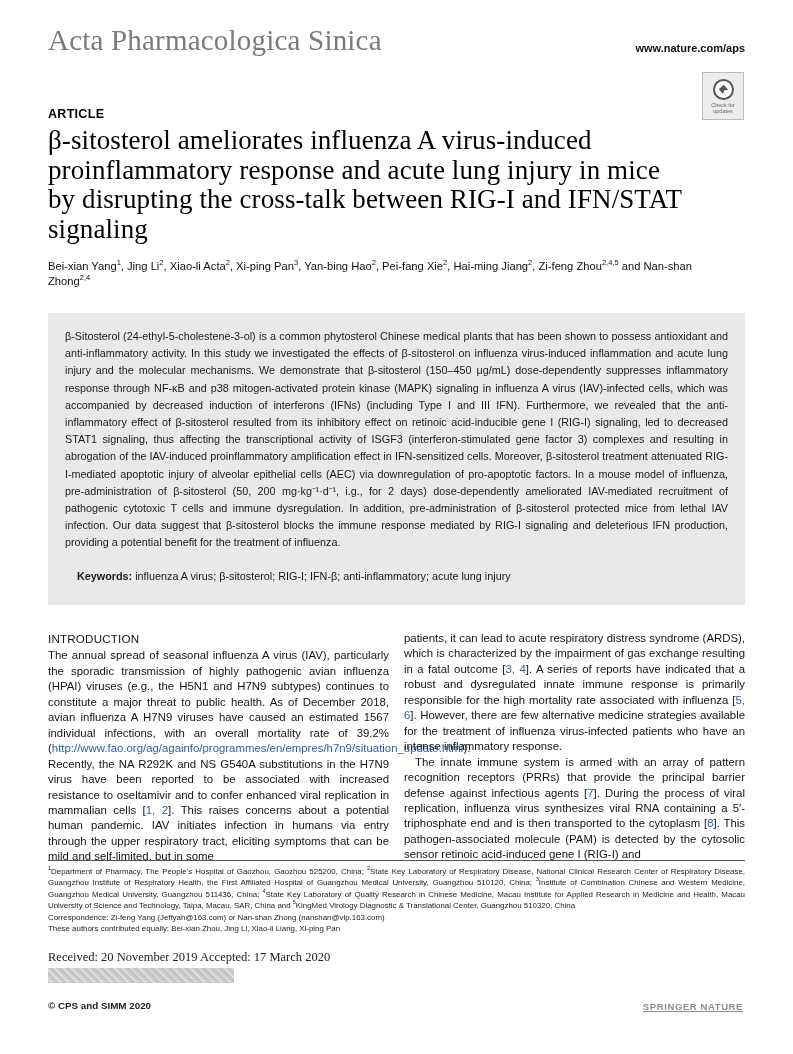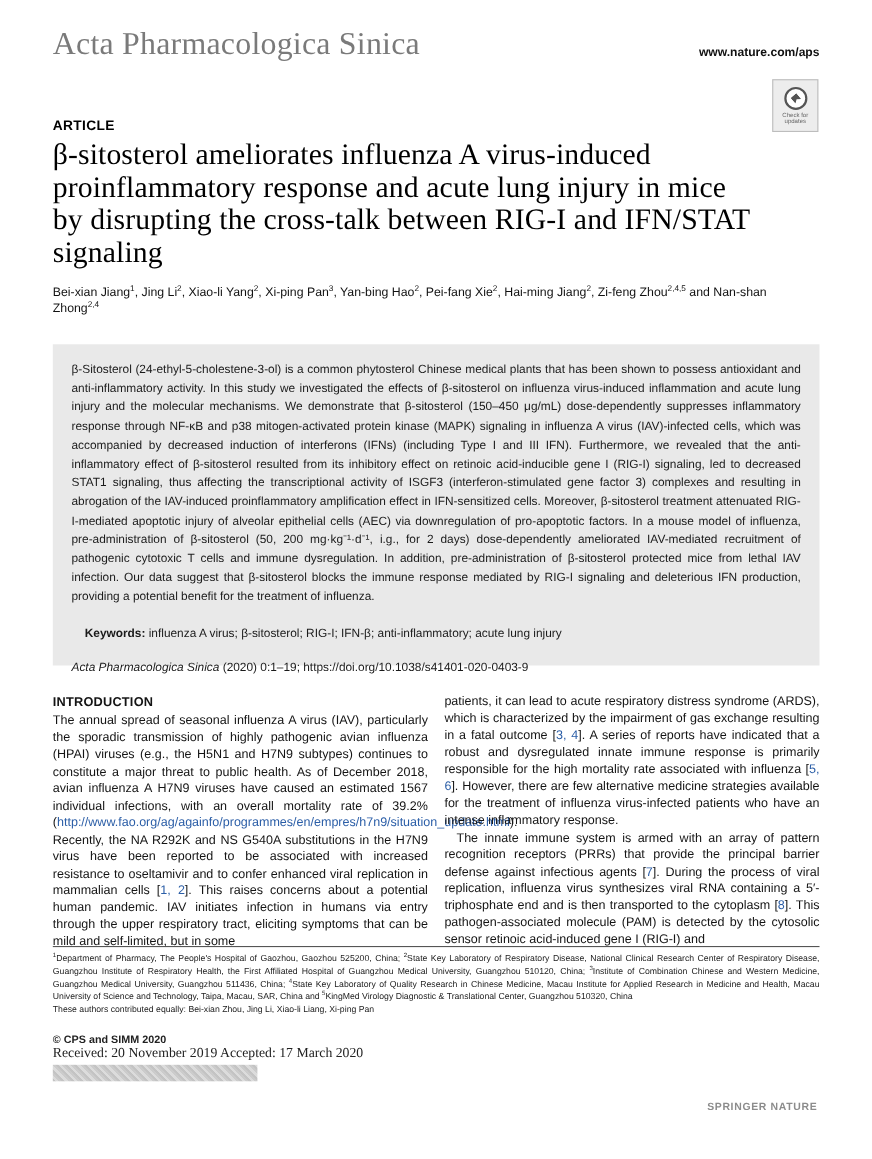--- a/index.html
+++ b/index.html
@@ -56,21 +56,21 @@
   .keywords-line{margin-top:16px;font-size:10.8px;line-height:17px;color:#1a1a1a;}
   .keywords-label{font-weight:bold;padding-left:12px;}
   .citation-line{margin-top:16px;font-size:10.8px;color:#1a1a1a;}
   .citation-journal{font-style:italic;}
 
   .intro{
     position:absolute;left:48px;top:631px;width:697px;
     display:flex;gap:15px;
   }
   .col{width:341px;font-size:11.4px;line-height:15.45px;text-align:justify;color:#141414;}
-  .section-heading{font-weight:700;font-size:11.6px;margin:0 0 2px 0;letter-spacing:0.2px;}
+  .section-heading{font-weight:400;font-size:11.6px;margin:0 0 2px 0;letter-spacing:0.2px;}
   .para{margin:0;}
   .para-indent{text-indent:11px;}
   .link{color:#2b5ea7;margin-top:44px;}
   sup{line-height:0;}
 
   .foot-rule{
     position:absolute;left:48px;top:860px;width:697px;height:0;
     border-top:1px solid #555;
   }
   .footnotes{
@@ -83,26 +83,26 @@
   .dates-line{
     position:absolute;left:48px;top:950px;
     font-family:"Liberation Serif",serif;font-size:12.5px;color:#222;
   }
   .redacted{
     position:absolute;left:48px;top:968px;width:186px;height:15px;
     background:repeating-linear-gradient(45deg,#bdbdbd 0 2px,#d8d8d8 2px 4px,#c6c6c6 4px 6px);
     opacity:0.9;
   }
   .footer-copyright{
-    position:absolute;left:48px;top:940px;
+    position:absolute;left:48px;top:1000px;
     font-size:9.8px;font-weight:bold;color:#222;
   }
   .footer-publisher{
     position:absolute;right:50px;top:1001px;
-    font-size:9.5px;font-weight:bold;color:#8c8c8c;letter-spacing:0.6px;
+    font-size:9.5px;font-weight:bold;color:#8c8c8c;letter-spacing:0.6px;text-decoration:underline;
   }
 </style>
 </head>
 <body>
 
 <div class="page">
 
   <div class="journal-name">Acta Pharmacologica Sinica</div>
   <div class="site-url">www.nature.com/aps</div>
 
@@ -113,47 +113,45 @@
     <span class="badge-text">
       <span>Check for</span><br>
       <span>updates</span>
     </span>
   </div>
 
   <div class="article-label">ARTICLE</div>
 
   <h1 class="title" style="margin:0;">β-sitosterol ameliorates influenza A virus-induced proinflammatory response and acute lung injury in mice by disrupting the cross-talk between RIG-I and IFN/STAT signaling</h1>
 
-  <div class="authors"><span>Bei-xian Jiang</span><sup>1</sup><span>, Jing Li</span><sup>2</sup><span>, Xiao-li Yang</span><sup>2</sup><span>, Xi-ping Pan</span><sup>3</sup><span>, Yan-bing Hao</span><sup>2</sup><span>, Pei-fang Xie</span><sup>2</sup><span>, Hai-ming Jiang</span><sup>2</sup><span>, Zi-feng Zhou</span><sup>2,4,5</sup><span> and Nan-shan Zhong</span><sup>2,4</sup></div>
+  <div class="authors"><span>Bei-xian Yang</span><sup>1</sup><span>, Jing Li</span><sup>2</sup><span>, Xiao-li Acta</span><sup>2</sup><span>, Xi-ping Pan</span><sup>3</sup><span>, Yan-bing Hao</span><sup>2</sup><span>, Pei-fang Xie</span><sup>2</sup><span>, Hai-ming Jiang</span><sup>2</sup><span>, Zi-feng Zhou</span><sup>2,4,5</sup><span> and Nan-shan Zhong</span><sup>2,4</sup></div>
 
   <div class="abstract-box">
     <div class="abstract-text">β-Sitosterol (24-ethyl-5-cholestene-3-ol) is a common phytosterol Chinese medical plants that has been shown to possess antioxidant and anti-inflammatory activity. In this study we investigated the effects of β-sitosterol on influenza virus-induced inflammation and acute lung injury and the molecular mechanisms. We demonstrate that β-sitosterol (150–450 μg/mL) dose-dependently suppresses inflammatory response through NF-κB and p38 mitogen-activated protein kinase (MAPK) signaling in influenza A virus (IAV)-infected cells, which was accompanied by decreased induction of interferons (IFNs) (including Type I and III IFN). Furthermore, we revealed that the anti-inflammatory effect of β-sitosterol resulted from its inhibitory effect on retinoic acid-inducible gene I (RIG-I) signaling, led to decreased STAT1 signaling, thus affecting the transcriptional activity of ISGF3 (interferon-stimulated gene factor 3) complexes and resulting in abrogation of the IAV-induced proinflammatory amplification effect in IFN-sensitized cells. Moreover, β-sitosterol treatment attenuated RIG-I-mediated apoptotic injury of alveolar epithelial cells (AEC) via downregulation of pro-apoptotic factors. In a mouse model of influenza, pre-administration of β-sitosterol (50, 200 mg·kg⁻¹·d⁻¹, i.g., for 2 days) dose-dependently ameliorated IAV-mediated recruitment of pathogenic cytotoxic T cells and immune dysregulation. In addition, pre-administration of β-sitosterol protected mice from lethal IAV infection. Our data suggest that β-sitosterol blocks the immune response mediated by RIG-I signaling and deleterious IFN production, providing a potential benefit for the treatment of influenza.</div>
     <div class="keywords-line">
       <span class="keywords-label">Keywords:</span><span> influenza A virus; β-sitosterol; RIG-I; IFN-β; anti-inflammatory; acute lung injury</span>
-    </div>
-    <div class="citation-line">
-      <span class="citation-journal">Acta Pharmacologica Sinica</span><span> (2020) 0:1–19; https://doi.org/10.1038/s41401-020-0403-9</span>
     </div>
   </div>
 
   <div class="intro">
     <div class="col">
       <p class="section-heading">INTRODUCTION</p>
       <p class="para"><span>The annual spread of seasonal influenza A virus (IAV), particularly the sporadic transmission of highly pathogenic avian influenza (HPAI) viruses (e.g., the H5N1 and H7N9 subtypes) continues to constitute a major threat to public health. As of December 2018, avian influenza A H7N9 viruses have caused an estimated 1567 individual infections, with an overall mortality rate of 39.2% (</span><span class="link">http://www.fao.org/ag/againfo/programmes/en/empres/h7n9/situation_update.html</span><span>). Recently, the NA R292K and NS G540A substitutions in the H7N9 virus have been reported to be associated with increased resistance to oseltamivir and to confer enhanced viral replication in mammalian cells [</span><span class="link">1, 2</span><span>]. This raises concerns about a potential human pandemic. IAV initiates infection in humans via entry through the upper respiratory tract, eliciting symptoms that can be mild and self-limited, but in some</span></p>
     </div>
     <div class="col">
       <p class="para"><span>patients, it can lead to acute respiratory distress syndrome (ARDS), which is characterized by the impairment of gas exchange resulting in a fatal outcome [</span><span class="link">3, 4</span><span>]. A series of reports have indicated that a robust and dysregulated innate immune response is primarily responsible for the high mortality rate associated with influenza [</span><span class="link">5, 6</span><span>]. However, there are few alternative medicine strategies available for the treatment of influenza virus-infected patients who have an intense inflammatory response.</span></p>
       <p class="para para-indent"><span>The innate immune system is armed with an array of pattern recognition receptors (PRRs) that provide the principal barrier defense against infectious agents [</span><span class="link">7</span><span>]. During the process of viral replication, influenza virus synthesizes viral RNA containing a 5′-triphosphate end and is then transported to the cytoplasm [</span><span class="link">8</span><span>]. This pathogen-associated molecule (PAM) is detected by the cytosolic sensor retinoic acid-induced gene I (RIG-I) and</span></p>
     </div>
   </div>
 
   <div class="foot-rule"></div>
 
   <div class="footnotes">
     <p class="foot-line"><sup>1</sup><span>Department of Pharmacy, The People's Hospital of Gaozhou, Gaozhou 525200, China; </span><sup>2</sup><span>State Key Laboratory of Respiratory Disease, National Clinical Research Center of Respiratory Disease, Guangzhou Institute of Respiratory Health, the First Affiliated Hospital of Guangzhou Medical University, Guangzhou 510120, China; </span><sup>3</sup><span>Institute of Combination Chinese and Western Medicine, Guangzhou Medical University, Guangzhou 511436, China; </span><sup>4</sup><span>State Key Laboratory of Quality Research in Chinese Medicine, Macau Institute for Applied Research in Medicine and Health, Macau University of Science and Technology, Taipa, Macau, SAR, China and </span><sup>5</sup><span>KingMed Virology Diagnostic &amp; Translational Center, Guangzhou 510320, China</span></p>
+    <p class="foot-line">Correspondence: Zi-feng Yang (Jeffyah@163.com) or Nan-shan Zhong (nanshan@vip.163.com)</p>
     <p class="foot-line">These authors contributed equally: Bei-xian Zhou, Jing Li, Xiao-li Liang, Xi-ping Pan</p>
   </div>
 
   <div class="dates-line">Received: 20 November 2019 Accepted: 17 March 2020</div>
   <div class="redacted"></div>
 
   <div class="footer-copyright">© CPS and SIMM 2020</div>
   <div class="footer-publisher">SPRINGER NATURE</div>
 
 </div>

